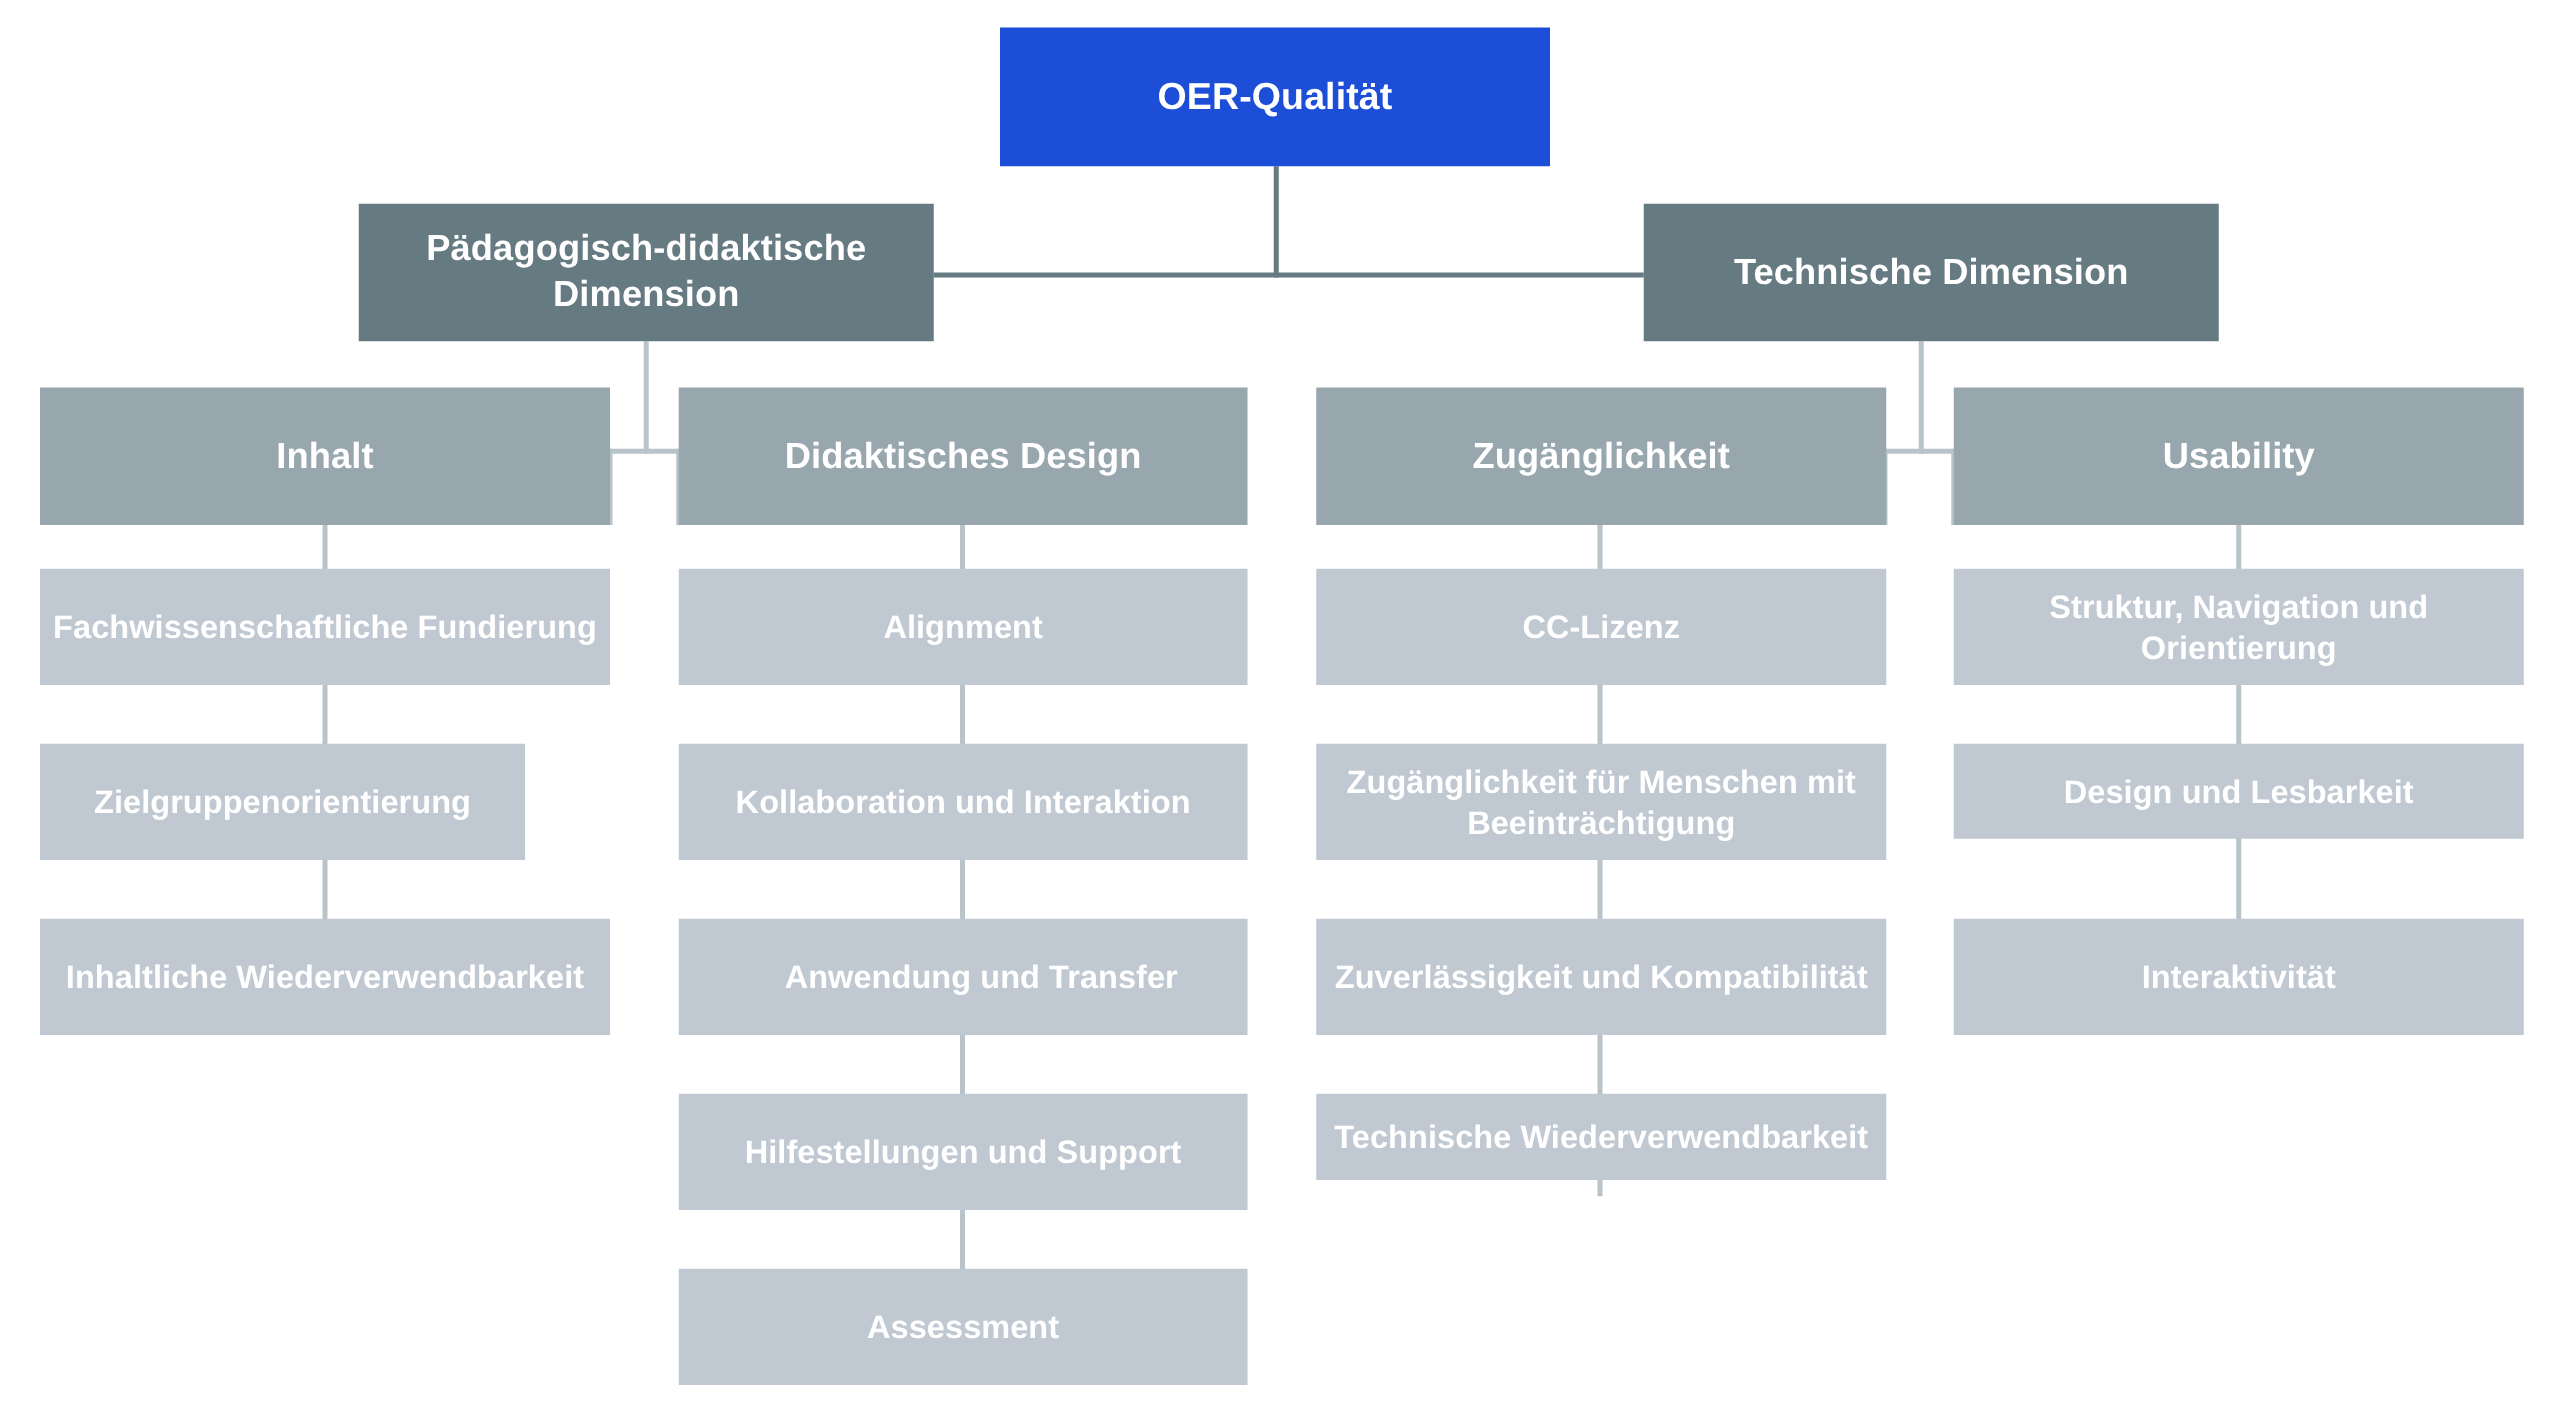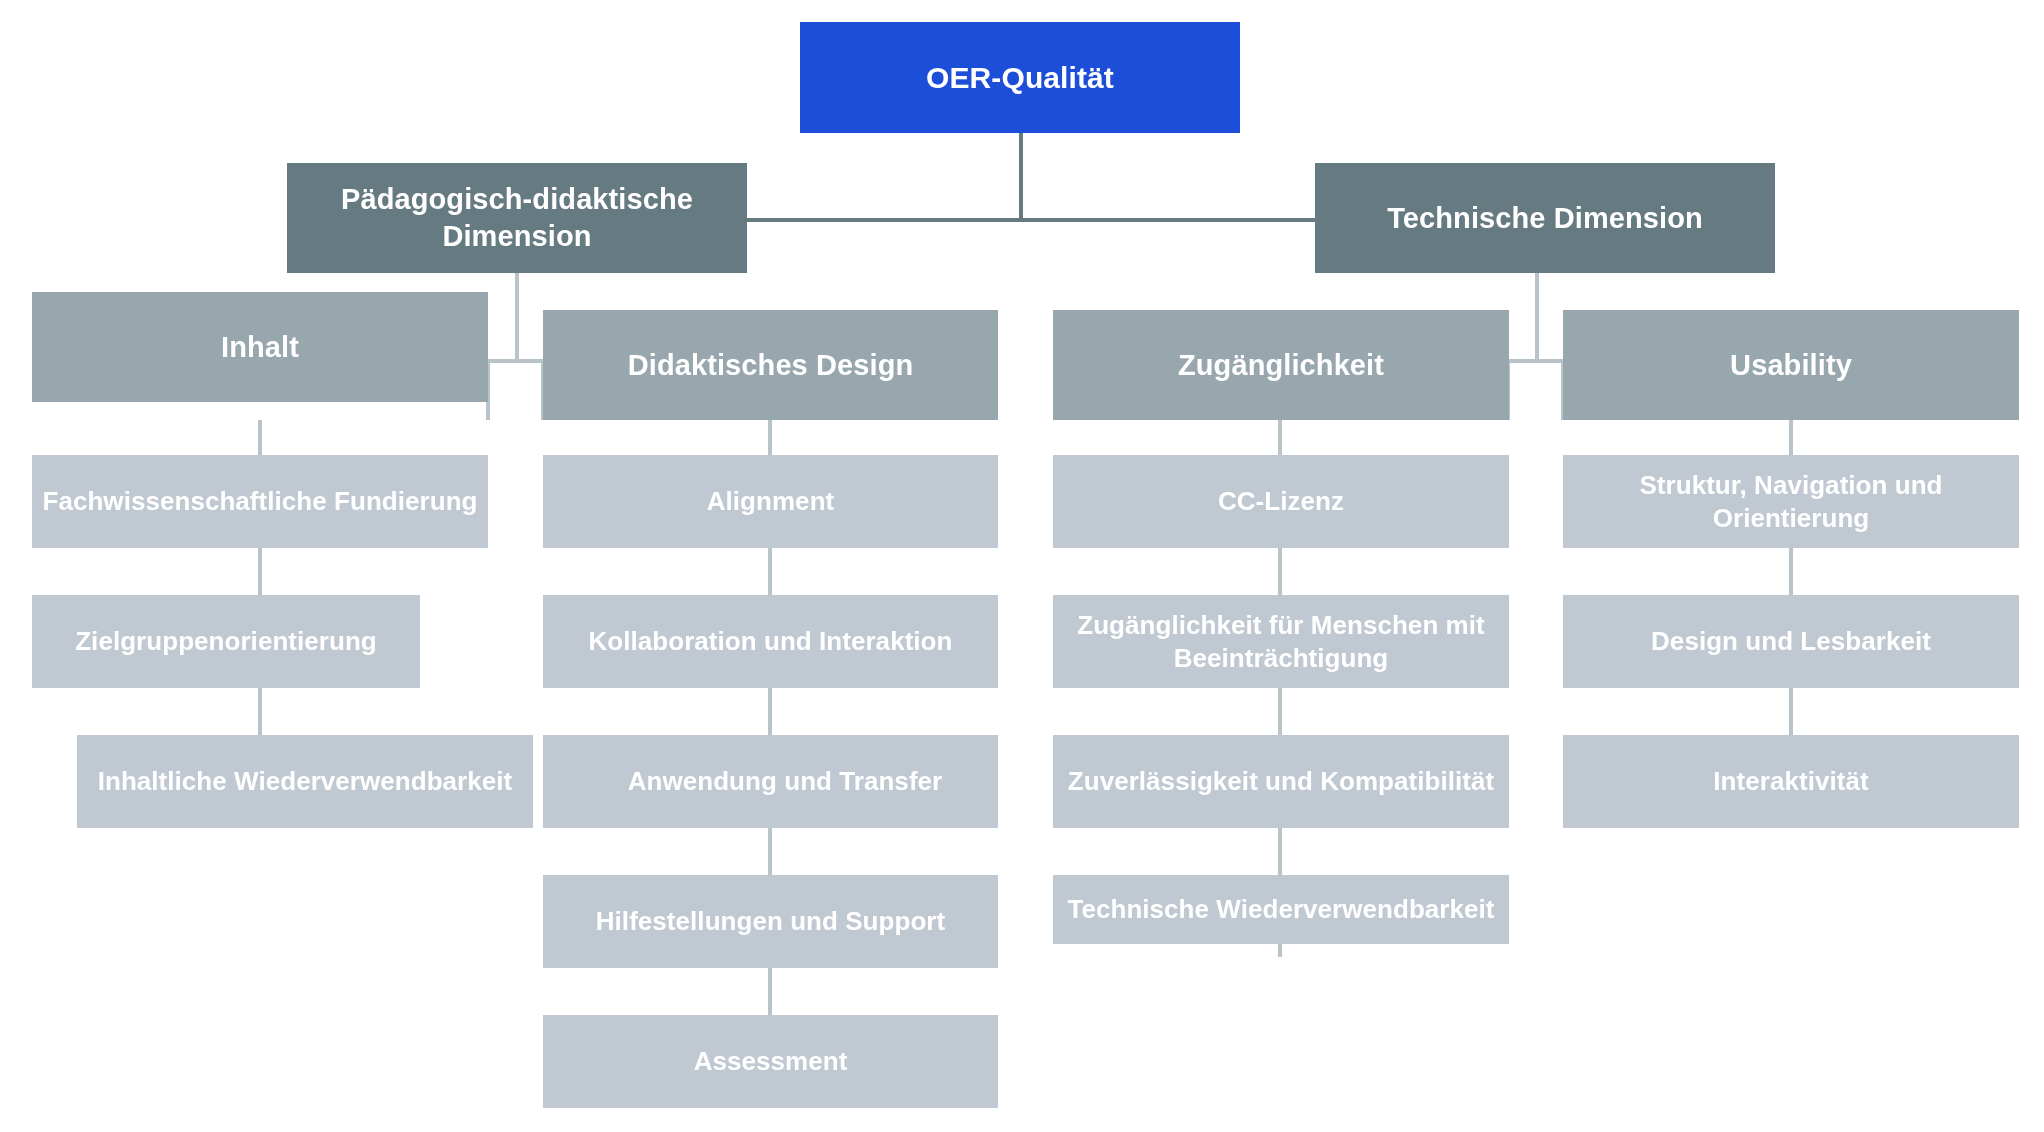--- a/index.html
+++ b/index.html
@@ -101,40 +101,40 @@
     <span>OER-Qualität</span>
   </div>
 
   <div class="node dim" style="left:287px; top:163px; width:460px; height:110px;">
     <span>Pädagogisch-didaktische Dimension</span>
   </div>
   <div class="node dim" style="left:1315px; top:163px; width:460px; height:110px;">
     <span>Technische Dimension</span>
   </div>
 
-  <div class="node cat" style="left:32px; top:292px; width:456px; height:110px;">
+  <div class="node cat" style="left:32px; top:310px; width:456px; height:110px;">
     <span>Inhalt</span>
   </div>
   <div class="node cat" style="left:543px; top:310px; width:455px; height:110px;">
     <span>Didaktisches Design</span>
   </div>
   <div class="node cat" style="left:1053px; top:310px; width:456px; height:110px;">
     <span>Zugänglichkeit</span>
   </div>
   <div class="node cat" style="left:1563px; top:310px; width:456px; height:110px;">
     <span>Usability</span>
   </div>
 
   <div class="node leaf" style="left:32px; top:455px; width:456px; height:93px;">
     <span>Fachwissenschaftliche Fundierung</span>
   </div>
   <div class="node leaf" style="left:32px; top:595px; width:388px; height:93px;">
     <span>Zielgruppenorientierung</span>
   </div>
-  <div class="node leaf" style="left:32px; top:735px; width:456px; height:93px;margin-left:45px;">
+  <div class="node leaf" style="left:32px; top:735px; width:456px; height:93px;">
     <span>Inhaltliche Wiederverwendbarkeit</span>
   </div>
 
   <div class="node leaf" style="left:543px; top:455px; width:455px; height:93px;">
     <span>Alignment</span>
   </div>
   <div class="node leaf" style="left:543px; top:595px; width:455px; height:93px;">
     <span>Kollaboration und Interaktion</span>
   </div>
   <div class="node leaf" style="left:543px; top:735px; width:455px; height:93px;padding-left:39px;">
@@ -156,20 +156,20 @@
   <div class="node leaf" style="left:1053px; top:735px; width:456px; height:93px;">
     <span>Zuverlässigkeit und Kompatibilität</span>
   </div>
   <div class="node leaf" style="left:1053px; top:875px; width:456px; height:69px;">
     <span>Technische Wiederverwendbarkeit</span>
   </div>
 
   <div class="node leaf" style="left:1563px; top:455px; width:456px; height:93px;">
     <span>Struktur, Navigation und Orientierung</span>
   </div>
-  <div class="node leaf" style="left:1563px; top:595px; width:456px; height:93px;">
+  <div class="node leaf" style="left:1563px; top:595px; width:456px; height:76px;">
     <span>Design und Lesbarkeit</span>
   </div>
   <div class="node leaf" style="left:1563px; top:735px; width:456px; height:93px;">
     <span>Interaktivität</span>
   </div>
 
 </div>
 
 </body></html>

